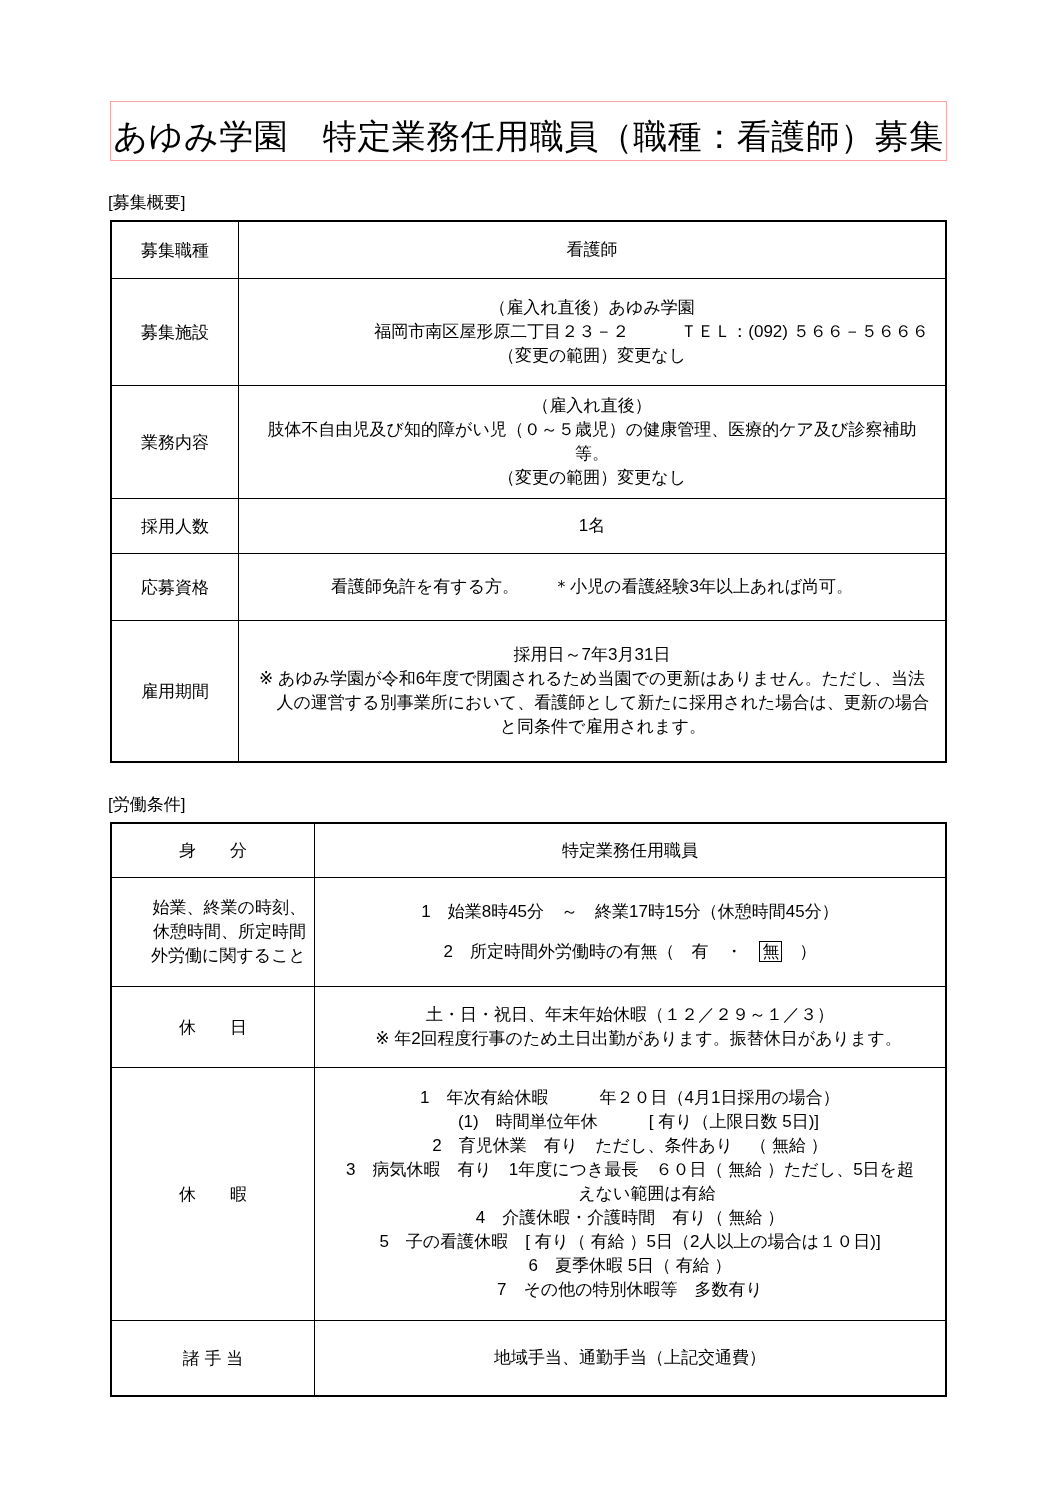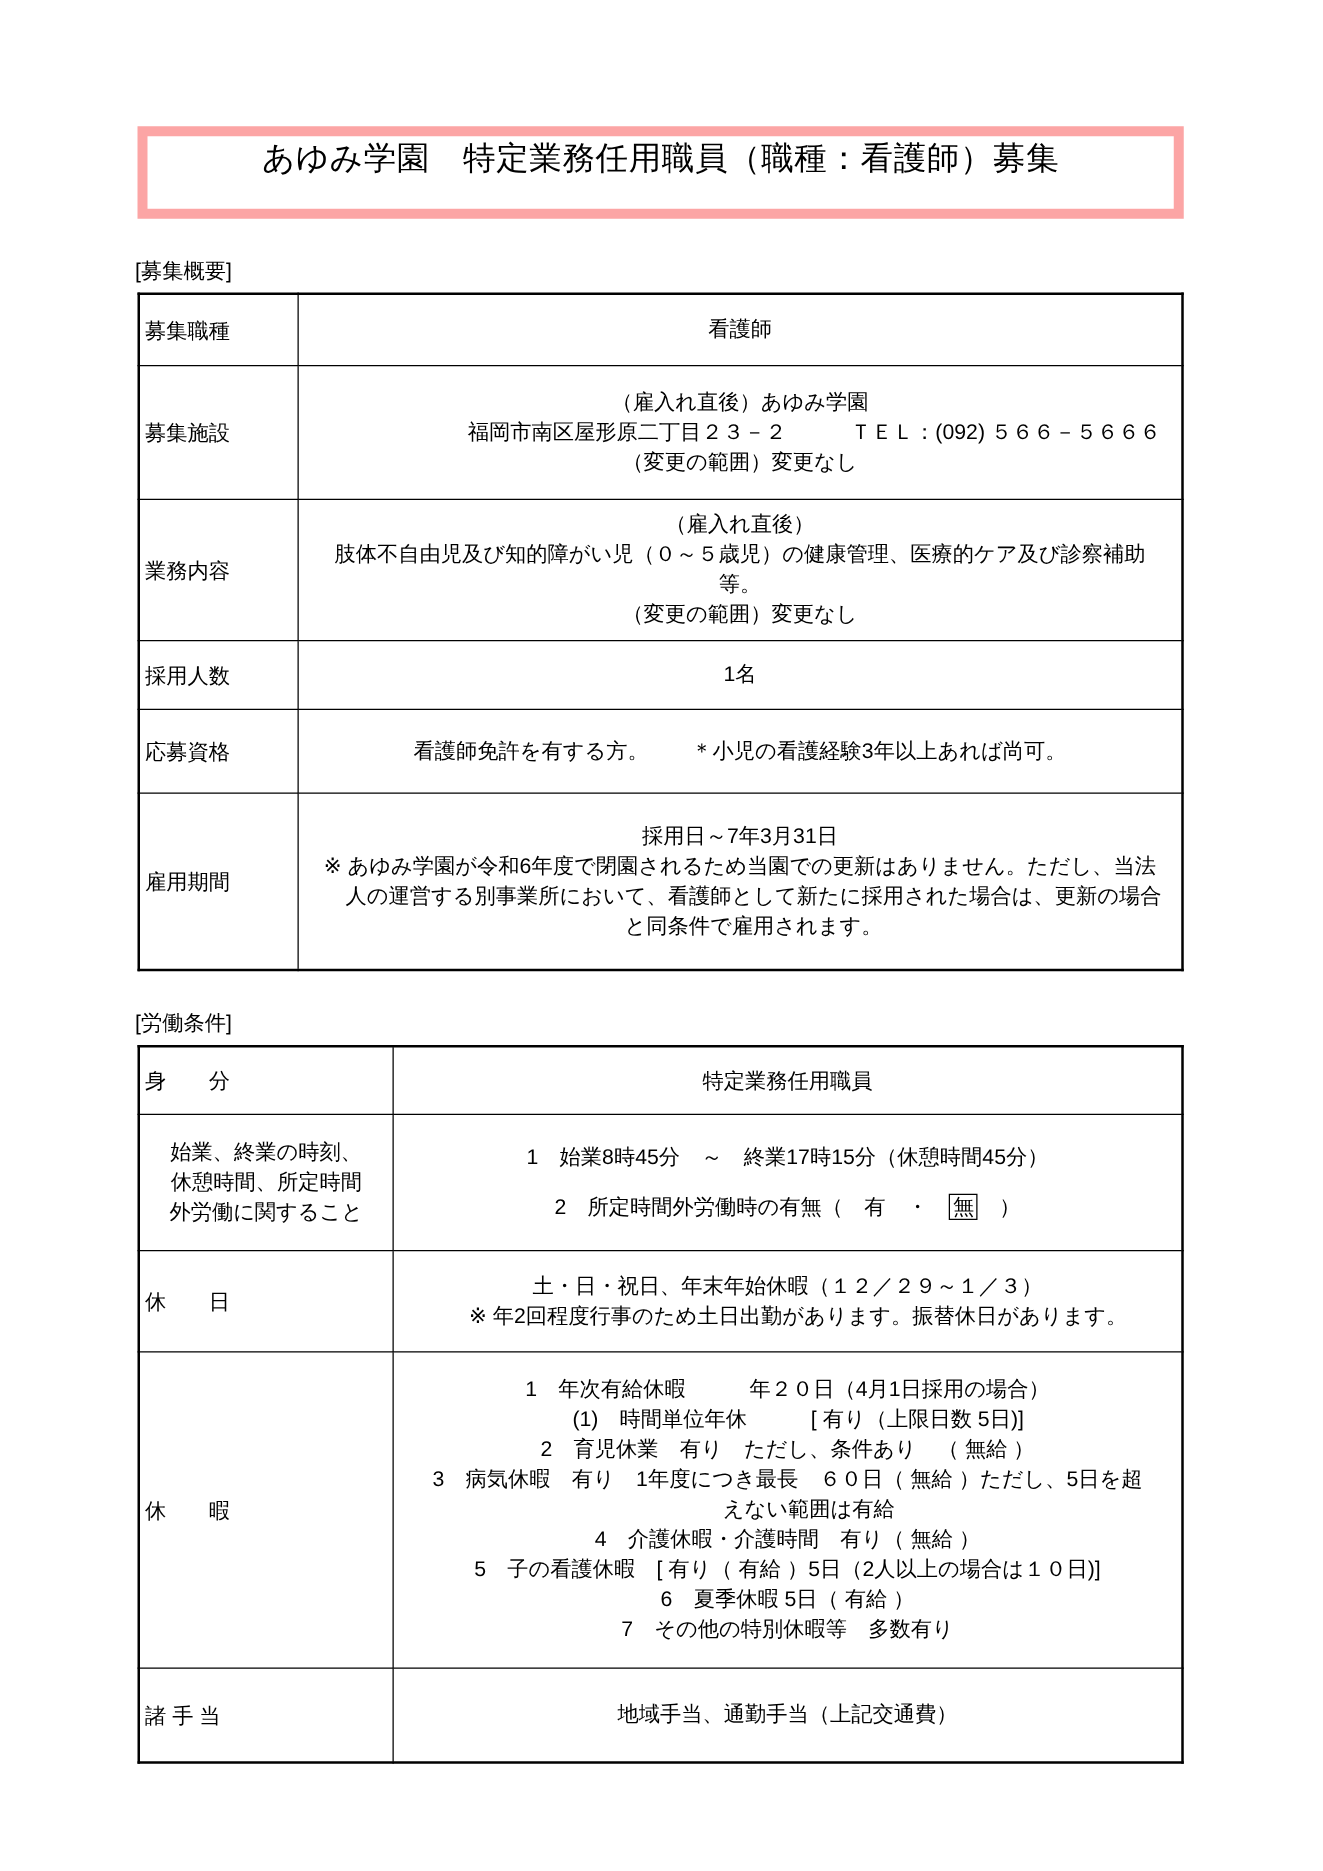--- a/index.html
+++ b/index.html
@@ -7,24 +7,24 @@
     width:1058px;height:1497px;
     font-family:"Liberation Sans","DejaVu Sans",sans-serif;
     color:#000;
     position:relative;
   }
   .page{
     position:absolute;left:110px;top:101px;width:837px;
   }
   
   .title-box{
-    border:8px solid #fca5a5;
+    border:1px solid #fca5a5;
     height:58px;
-    display:flex;align-items:flex-start;justify-content:center;
-    font-size:26px;
+    display:flex;align-items:flex-end;justify-content:center;
+    font-size:34px;
     letter-spacing:0.5px;
     white-space:pre;
   }
   
   .section-label{
     font-size:17px;
     margin:30px 0 6px -2px;
     white-space:pre;
   }
   
@@ -33,27 +33,28 @@
     width:837px;
     table-layout:fixed;
     border:2px solid #000;
   }
   table.tbl td{
     border:1px solid #000;
     vertical-align:middle;
     font-size:17px;
   }
   .label-cell{
+    text-align:center;
     padding:6px 4px;
     white-space:pre;
   }
   .tbl-overview .label-cell{width:118px;}
   .tbl-labor .label-cell{width:194px;margin-left:36px;}
   .label-cell.label-left{
-    text-align:center;
+    text-align:right;
     padding:6px 8px;
     white-space:normal;
   }
   .value-cell{
     padding:8px 12px;
     text-align:center;
   }
   .line{
     white-space:pre-wrap;
     line-height:24px;

